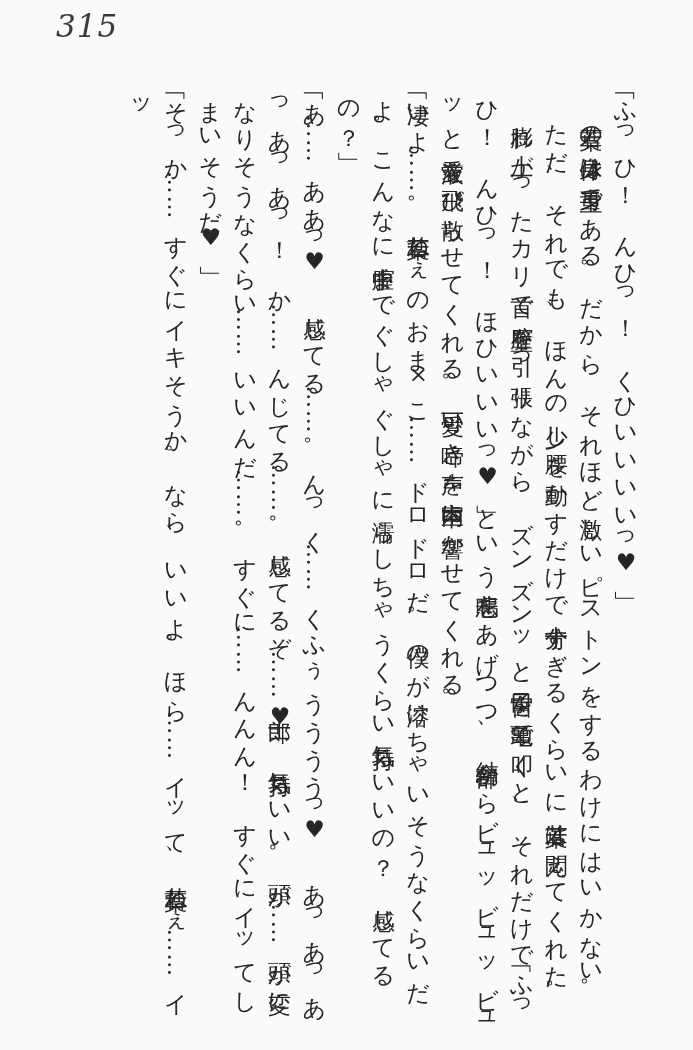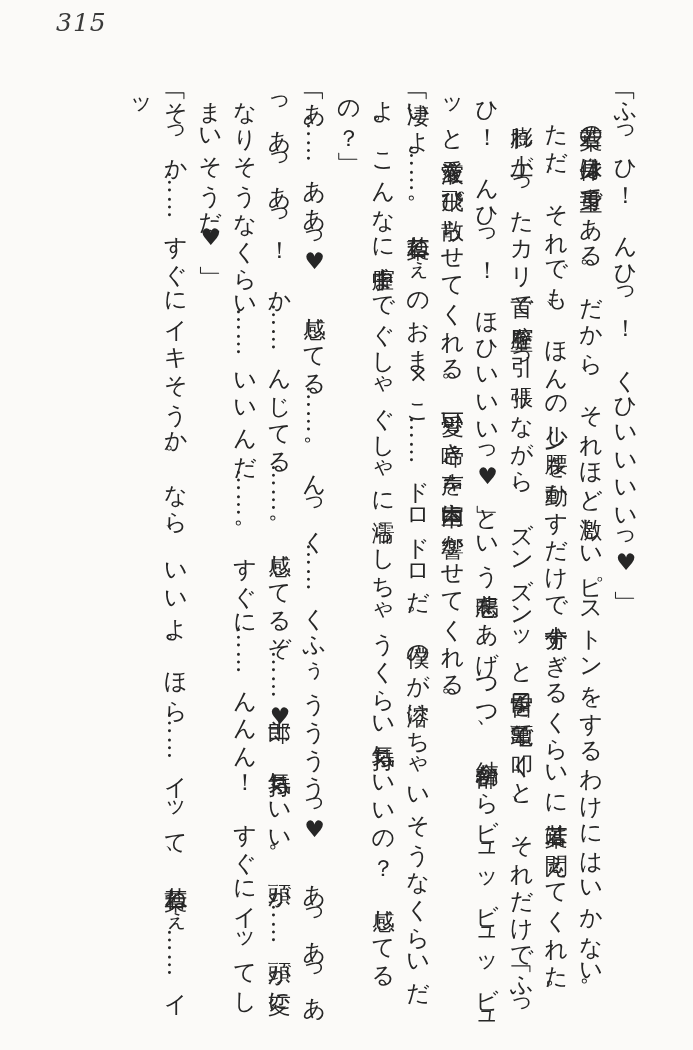--- a/index.html
+++ b/index.html
@@ -13,21 +13,21 @@
     height: 1050px;
     margin: 0 auto;
     background: #fbfaf8;
     overflow: hidden;
     font-family: "DejaVu Serif", "Liberation Serif", serif;
   }
   .page-number {
     position: absolute;
     top: 8px;
     left: 56px;
-    font-size: 25px;
+    font-size: 31px;
     font-style: italic;
     color: #3a3a3a;
     letter-spacing: 1px;
   }
   .text-block {
     position: absolute;
     top: 85px;
     right: 50px;
     height: 945px;
     writing-mode: vertical-rl;

